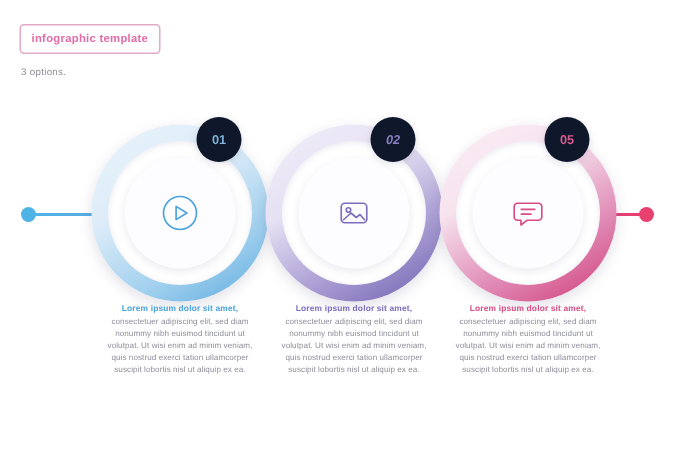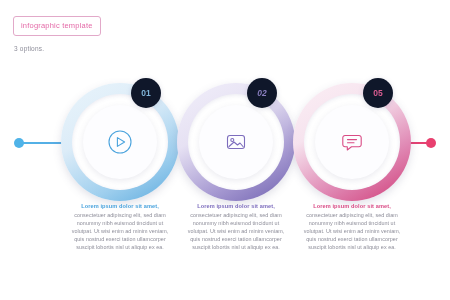--- a/index.html
+++ b/index.html
@@ -22,20 +22,21 @@
 
   
   .badge {
     position: absolute;
     left: 13px;
     top: 16px;
     border: 1px solid #e2a9c9;
     border-radius: 3px;
     padding: 4px 7px 5px 7px;
     background: #ffffff;
+    font-weight: bold;
   }
   .badge-text {
     font-size: 7.5px;
     color: #e46aa7;
     letter-spacing: .2px;
     white-space: nowrap;
     display: block;
     line-height: 9px;
   }
   .subtitle {

